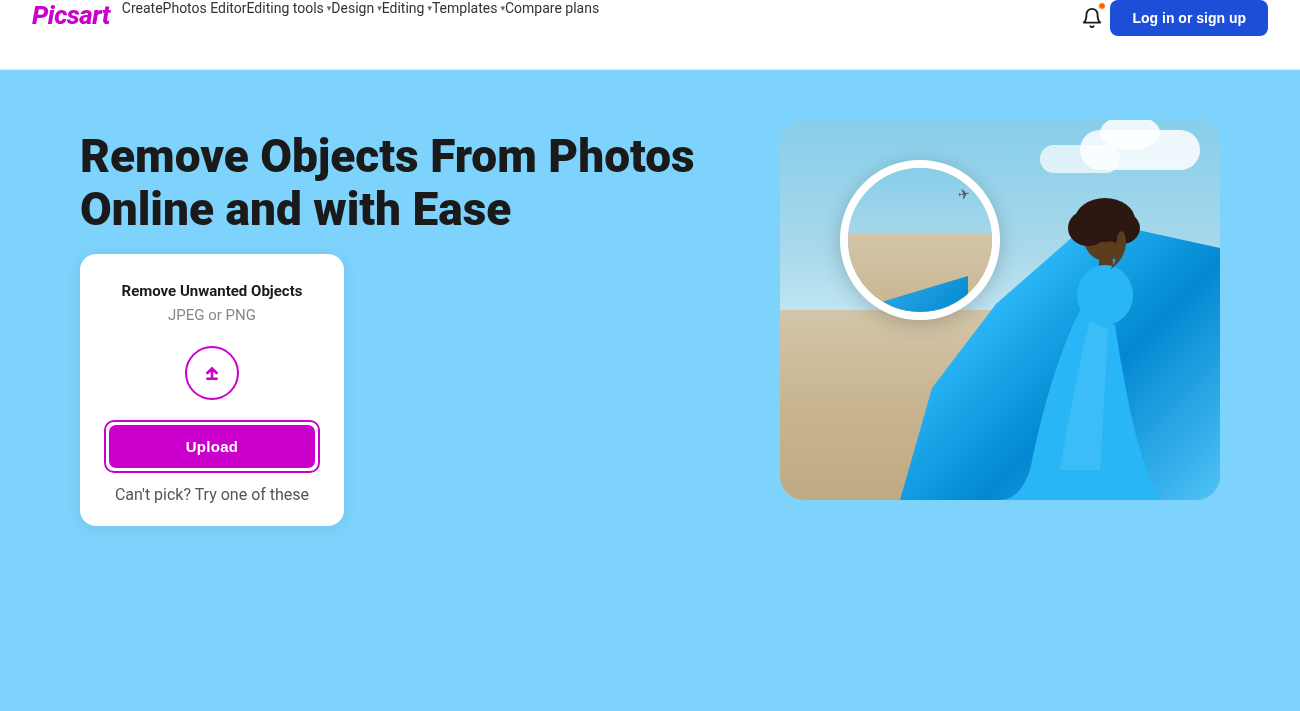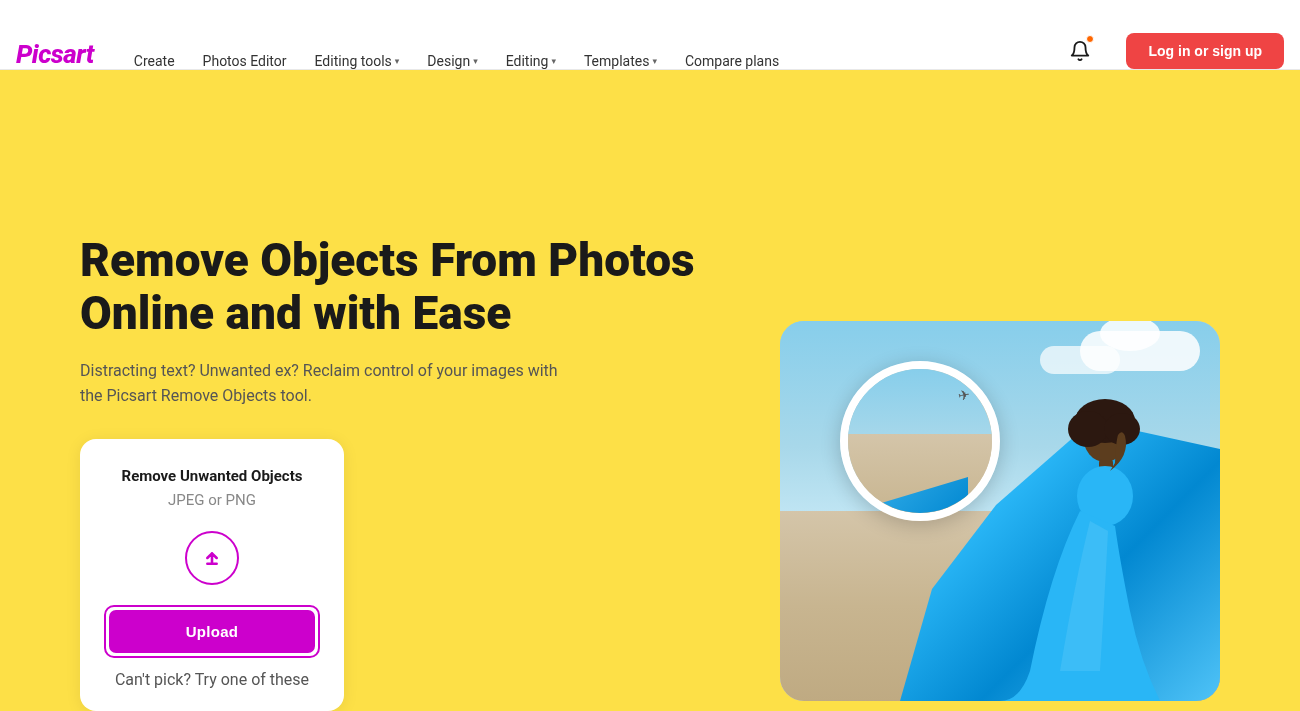--- a/index.html
+++ b/index.html
@@ -3,23 +3,22 @@
   <meta charset="utf-8">
   <style>
     * { margin: 0; padding: 0; box-sizing: border-box; }
     body { font-family: -apple-system, BlinkMacSystemFont, 'Segoe UI', Roboto, sans-serif; background: #f5f5f5; width: 1300px; height: 711px; overflow: hidden; }
 
     
     .navbar {
       background: #fff;
       height: 70px;
       display: flex;
-      align-items: flex-end;
-      padding: 0 16px;
-      gap: 28px;
+      align-items: flex-start;
+      padding: 0 32px;
       border-bottom: 1px solid #e8e8e8;
       position: relative;
       z-index: 10;
     }
     .logo {
       font-size: 26px;
       font-weight: 800;
       color: #cc00cc;
       margin-right: 12px;
       letter-spacing: -0.5px;
@@ -53,38 +52,38 @@
       position: absolute;
       top: 2px;
       right: 4px;
       width: 8px;
       height: 8px;
       background: #ff6600;
       border-radius: 50%;
       border: 1.5px solid #fff;
     }
     .login-btn {
-      background: #ef4444;
+      background: #1d4ed8;
       color: #fff;
       border: none;
       border-radius: 8px;
       padding: 10px 22px;
       font-size: 14px;
       font-weight: 600;
       cursor: pointer;
       white-space: nowrap;
     }
 
     
     .hero {
       display: flex;
-      align-items: flex-end;
+      align-items: flex-start;
       padding: 60px 80px 0 80px;
       gap: 80px;
-      background: #fde047;
+      background: #7dd3fc;
       min-height: 641px;
     }
     .hero-left {
       flex: 1;
       max-width: 680px;
     }
     .hero-title {
       font-size: 46px;
       font-weight: 900;
       color: #1a1a1a;
@@ -322,21 +321,20 @@
     </svg>
     <div class="bell-badge"></div>
   </div>
 
   <button class="login-btn">Log in or sign up</button>
 </nav>
 
 <section class="hero">
   <div class="hero-left">
     <h1 class="hero-title">Remove Objects From Photos Online and with Ease</h1>
-    <p class="hero-subtitle">Distracting text? Unwanted ex? Reclaim control of your images with the Picsart Remove Objects tool.</p>
 
     <div class="upload-card">
       <div class="upload-card-title">Remove Unwanted Objects</div>
       <div class="upload-card-subtitle">JPEG or PNG</div>
 
       <div class="upload-icon-wrapper">
         <svg class="upload-svg" viewBox="0 0 24 24" fill="none">
           <circle cx="12" cy="12" r="11" stroke="#cc00cc" stroke-width="0"></circle>
           <path d="M12 16V8M8 12l4-4 4 4" stroke="#cc00cc" stroke-width="2.2" stroke-linecap="round" stroke-linejoin="round"></path>
           <path d="M8 17h8" stroke="#cc00cc" stroke-width="2.2" stroke-linecap="round"></path>

